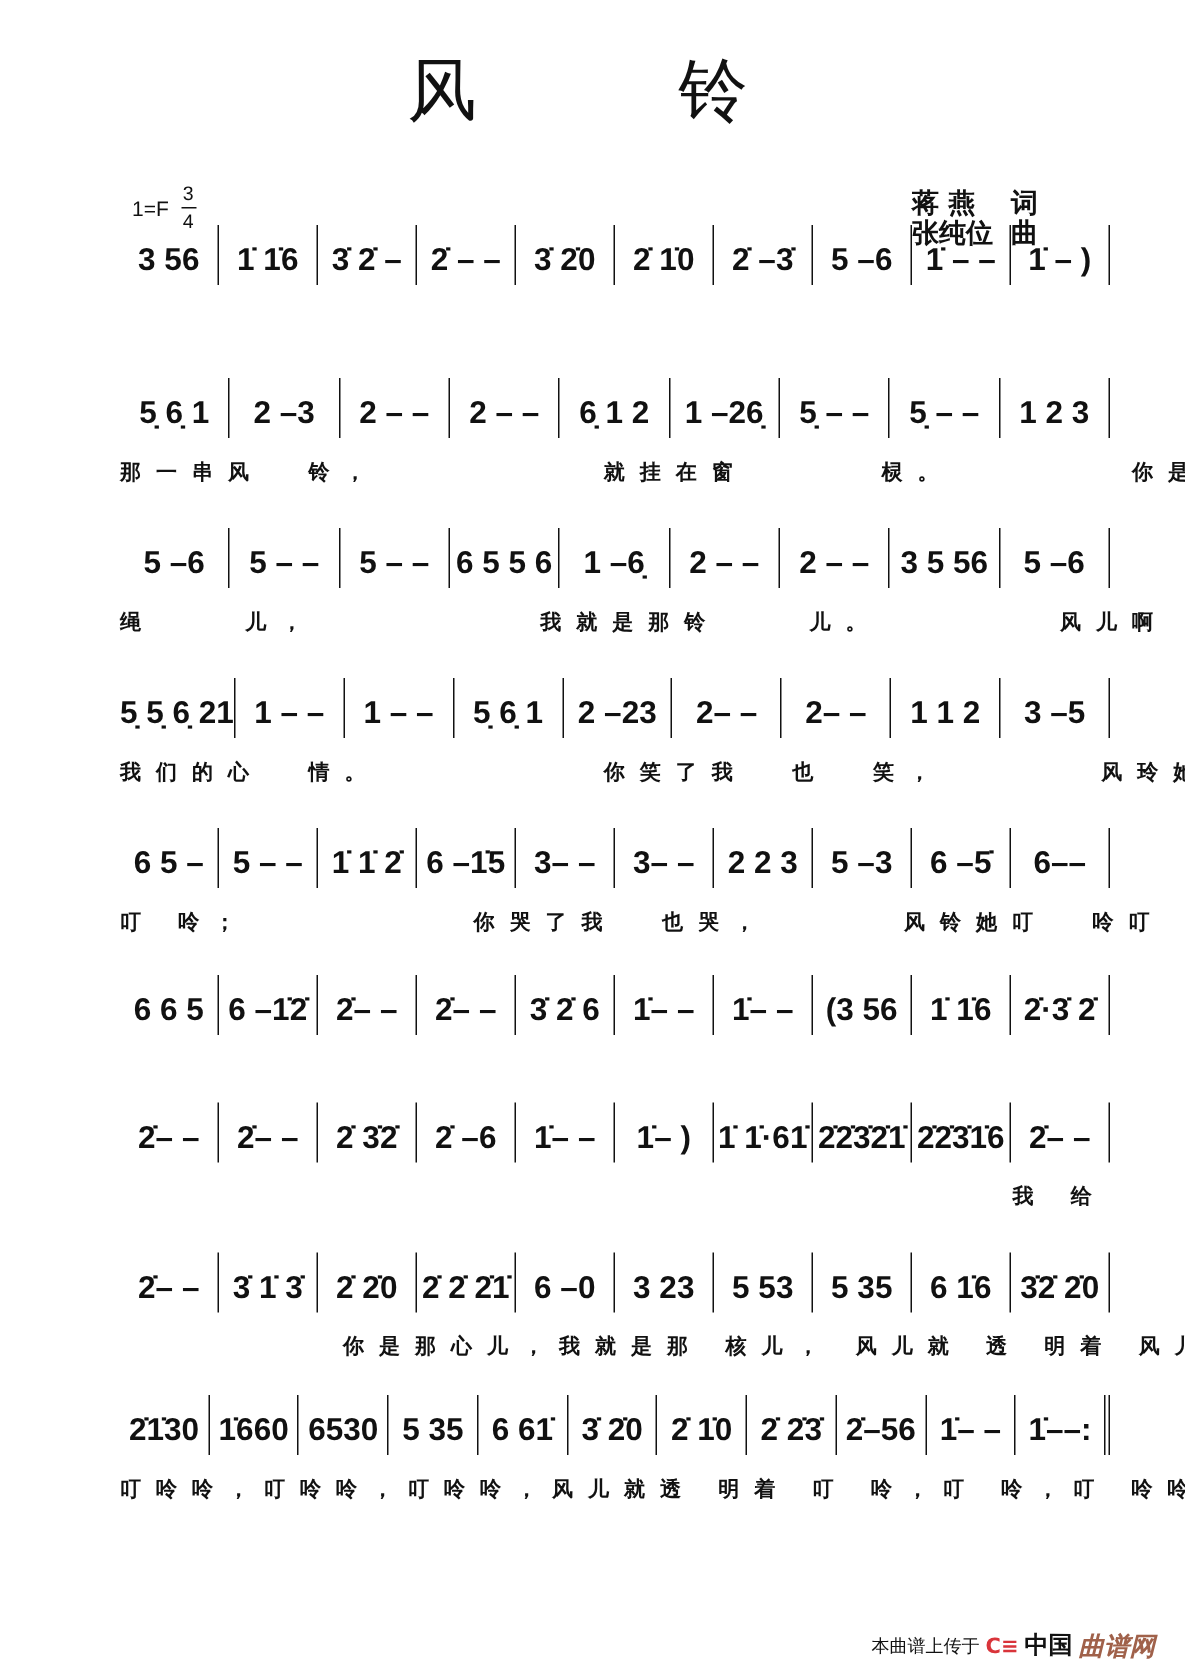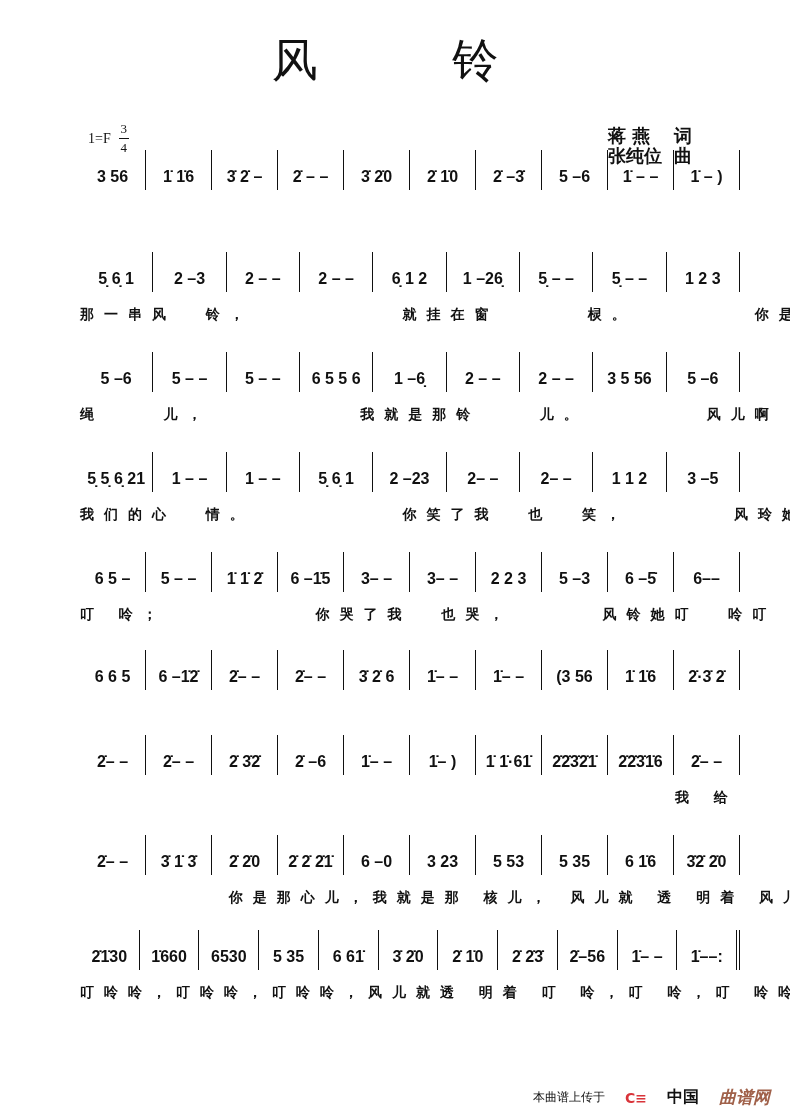--- a/index.html
+++ b/index.html
@@ -7,48 +7,48 @@
     width: 790px; height: 1119px; position: relative; overflow: hidden;
     font-family: "DejaVu Sans", sans-serif; color: #111;
   }
   .title {
     position: absolute; top: 30px; left: 0; width: 790px; text-align: center;
     font-size: 46px; letter-spacing: 60px; font-weight: normal;
     font-family: "DejaVu Sans", sans-serif; padding-left: 40px; box-sizing: border-box;
   }
   .key {
     position: absolute; left: 88px; top: 122px;
-    font-family: Liberation Serif, serif; font-size: 14px;
+    font-family: Liberation Sans, sans-serif; font-size: 14px;
     display: flex; align-items: center;
   }
   .frac { display: inline-flex; flex-direction: column; align-items: center; margin-left: 8px; font-size: 13px; line-height: 14px; }
   .frac .bar { width: 10px; height: 1px; background: #111; margin: 2px 0; }
   .credits {
     position: absolute; left: 608px; top: 126px; font-size: 18px; font-weight: bold;
     line-height: 20px;
   }
   .credits div { display: flex; justify-content: space-between; width: 84px; }
   .row { position: absolute; left: 80px; width: 660px; }
   .notes {
     display: flex; align-items: center; height: 40px;
-    font-family: "Liberation Sans", sans-serif; font-weight: bold; font-size: 16px;
+    font-family: "Liberation Sans", sans-serif; font-weight: bold; font-size: 21px;
   }
   .m {
     flex: 1; display: flex; justify-content: space-around; align-items: flex-end;
     border-right: 1.5px solid #111; height: 40px; padding-bottom: 4px; box-sizing: border-box;
     position: relative; white-space: pre;
   }
   .m.end { border-right: 4px double #111; }
   .lyric {
     margin-top: 14px; font-family: "DejaVu Serif", serif; font-weight: bold;
     font-size: 14px; letter-spacing: 10px; white-space: pre; height: 20px;
   }
   .footer {
     position: absolute; right: 20px; bottom: 10px; display: flex; align-items: center;
-    font-size: 12px; gap: 20px;
+    font-size: 12px; gap: 4px;
   }
   .logo-mark { color: #d9343a; font-weight: bold; font-size: 14px; }
   .logo-text1 { font-weight: bold; font-size: 16px; color: #111; }
   .logo-text2 { font-weight: bold; font-size: 17px; color: #a0614a; font-style: italic; }
 </style>
 </head>
 <body>
 
 <div class="title">风 铃</div>
 

